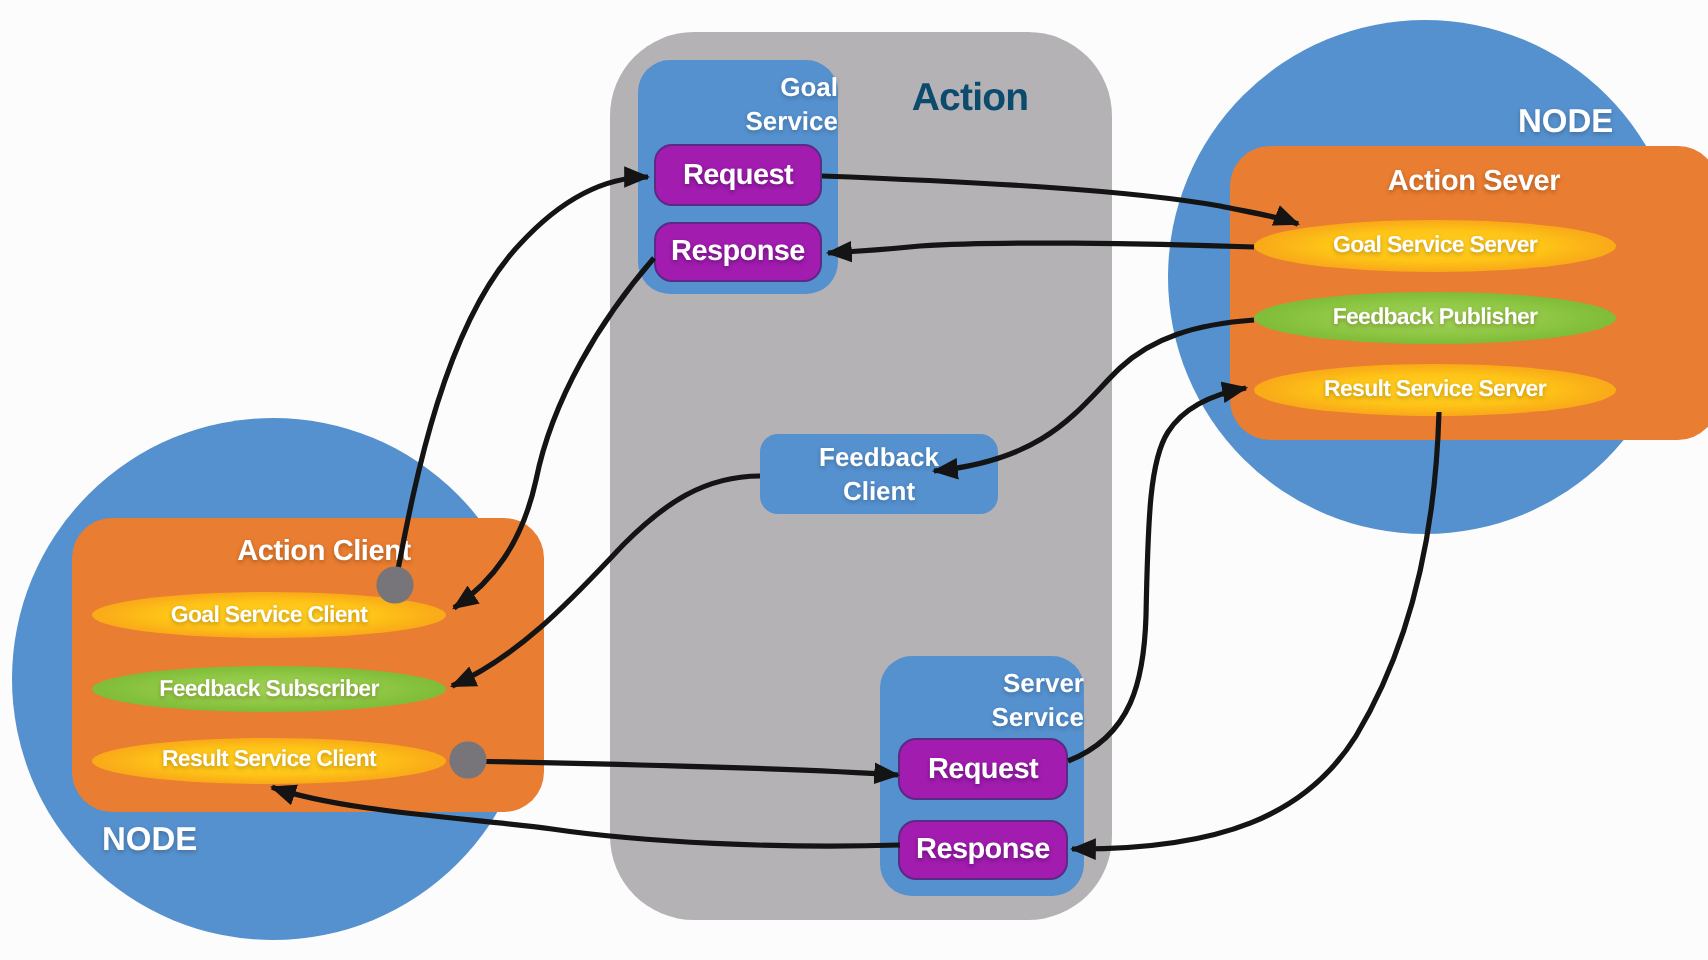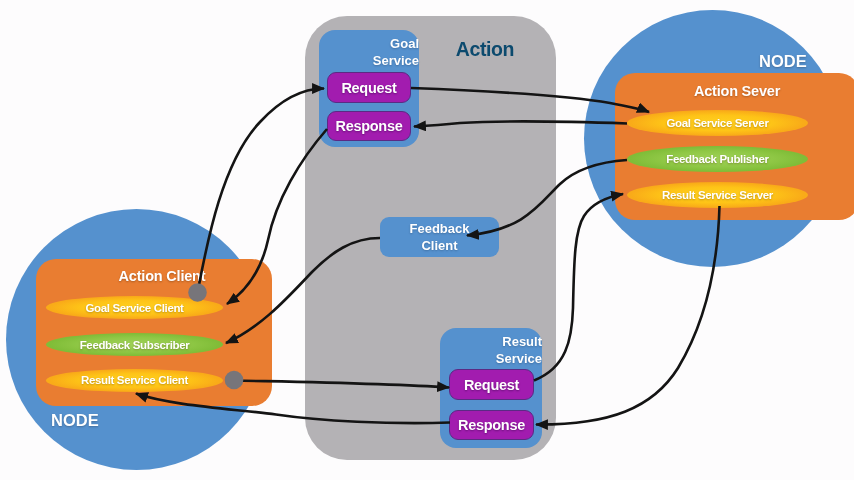--- a/index.html
+++ b/index.html
@@ -150,21 +150,21 @@
 
   <div class="abs topic-box">
     <div class="svc-label">
       <div>Feedback</div>
       <div>Client</div>
     </div>
   </div>
 
   <div class="abs blue-box result-service">
     <div class="svc-label">
-      <div>Result</div>
+      <div>Server</div>
       <div>Service</div>
     </div>
     <div class="purple-box purple-req">Request</div>
     <div class="purple-box purple-res">Response</div>
   </div>
 
   <svg id="overlay" class="abs" viewBox="0 0 854 480">
     <defs>
       <marker id="arrow" viewBox="0 0 12 10" refX="11" refY="5" markerWidth="13" markerHeight="11" markerUnits="userSpaceOnUse" orient="auto">
         <path d="M0,0 L12,5 L0,10 z" fill="#141414"></path>

